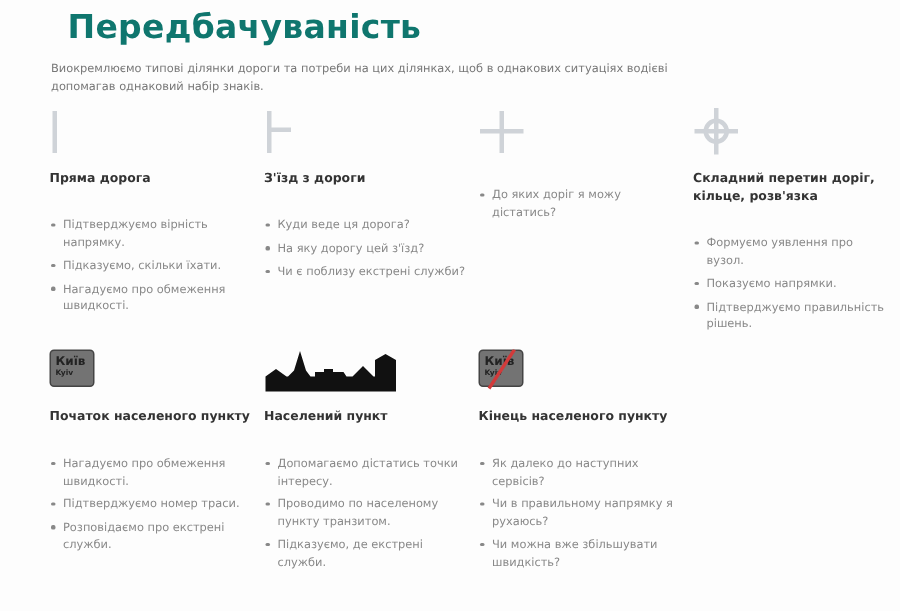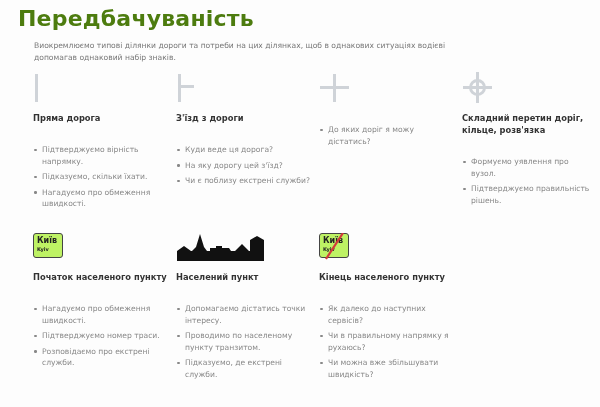--- a/index.html
+++ b/index.html
@@ -1,26 +1,26 @@
 <!DOCTYPE html>
 <html><head>
 <meta charset="utf-8">
 <style>
   * { box-sizing: border-box; margin: 0; padding: 0; }
   html, body { width: 600px; height: 407px; background: #fdfdfd; overflow: hidden; }
   body { font-family: "DejaVu Sans", "Liberation Sans", sans-serif; color: #333; position: relative; }
-  .title { position: absolute; left: 18px; top: 6px; font-size: 22px; font-weight: bold; color: #4d7c0f; letter-spacing: 0.2px; }
+  .title { position: absolute; left: 45px; top: 6px; font-size: 22px; font-weight: bold; color: #0f766e; letter-spacing: 0.2px; }
   .intro { position: absolute; left: 34px; top: 40px; width: 420px; font-size: 7.6px; line-height: 12px; color: #777; }
   .card { position: absolute; width: 135px; }
   .icon { position: relative; height: 32px; }
   .heading { font-size: 8.3px; font-weight: bold; color: #333; line-height: 12px; margin-top: 8px; }
   ul.items { list-style: none; margin-top: 20px; }
   ul.items li { position: relative; padding-left: 9px; font-size: 7.6px; line-height: 11.5px; color: #888; margin-bottom: 4px; }
   ul.items li::before { content: ""; position: absolute; left: 1px; top: 4.5px; width: 2.5px; height: 2.5px; border-radius: 50%; background: #888; }
-  .sign { position: absolute; left: 0; top: 2px; width: 30px; height: 25px; border: 1.5px solid #444; border-radius: 3px; background: #bef264; padding: 2px 3px; }
+  .sign { position: absolute; left: 0; top: 2px; width: 30px; height: 25px; border: 1.5px solid #444; border-radius: 3px; background: #737373; padding: 2px 3px; }
   .sign .big { font-size: 8px; font-weight: bold; color: #222; line-height: 10px; }
   .sign .small { font-size: 5px; font-weight: bold; color: #222; line-height: 7px; }
 </style>
 </head>
 <body>
 
 <h1 class="title">Передбачуваність</h1>
 <p class="intro">Виокремлюємо типові ділянки дороги та потреби на цих ділянках, щоб в однакових ситуаціях водієві допомагав однаковий набір знаків.</p>
 
 <div class="card" style="left:33px; top:72px;">
@@ -68,20 +68,21 @@
   <div class="icon">
     <svg width="40" height="32" viewBox="0 0 40 32">
       <rect x="14" y="0" width="3" height="31" fill="#cfd3d8"></rect>
       <rect x="1" y="14" width="29" height="3" fill="#cfd3d8"></rect>
       <circle cx="15.5" cy="15.5" r="7" fill="none" stroke="#cfd3d8" stroke-width="3"></circle>
     </svg>
   </div>
   <div class="heading">Складний перетин доріг, кільце, розв'язка</div>
   <ul class="items">
     <li>Формуємо уявлення про вузол.</li>
+    <li>Показуємо напрямки.</li>
     <li>Підтверджуємо правильність рішень.</li>
   </ul>
 </div>
 
 <div class="card" style="left:33px; top:231px;">
   <div class="icon">
     <div class="sign">
       <div class="big">Київ</div>
       <div class="small">Kyiv</div>
     </div>

